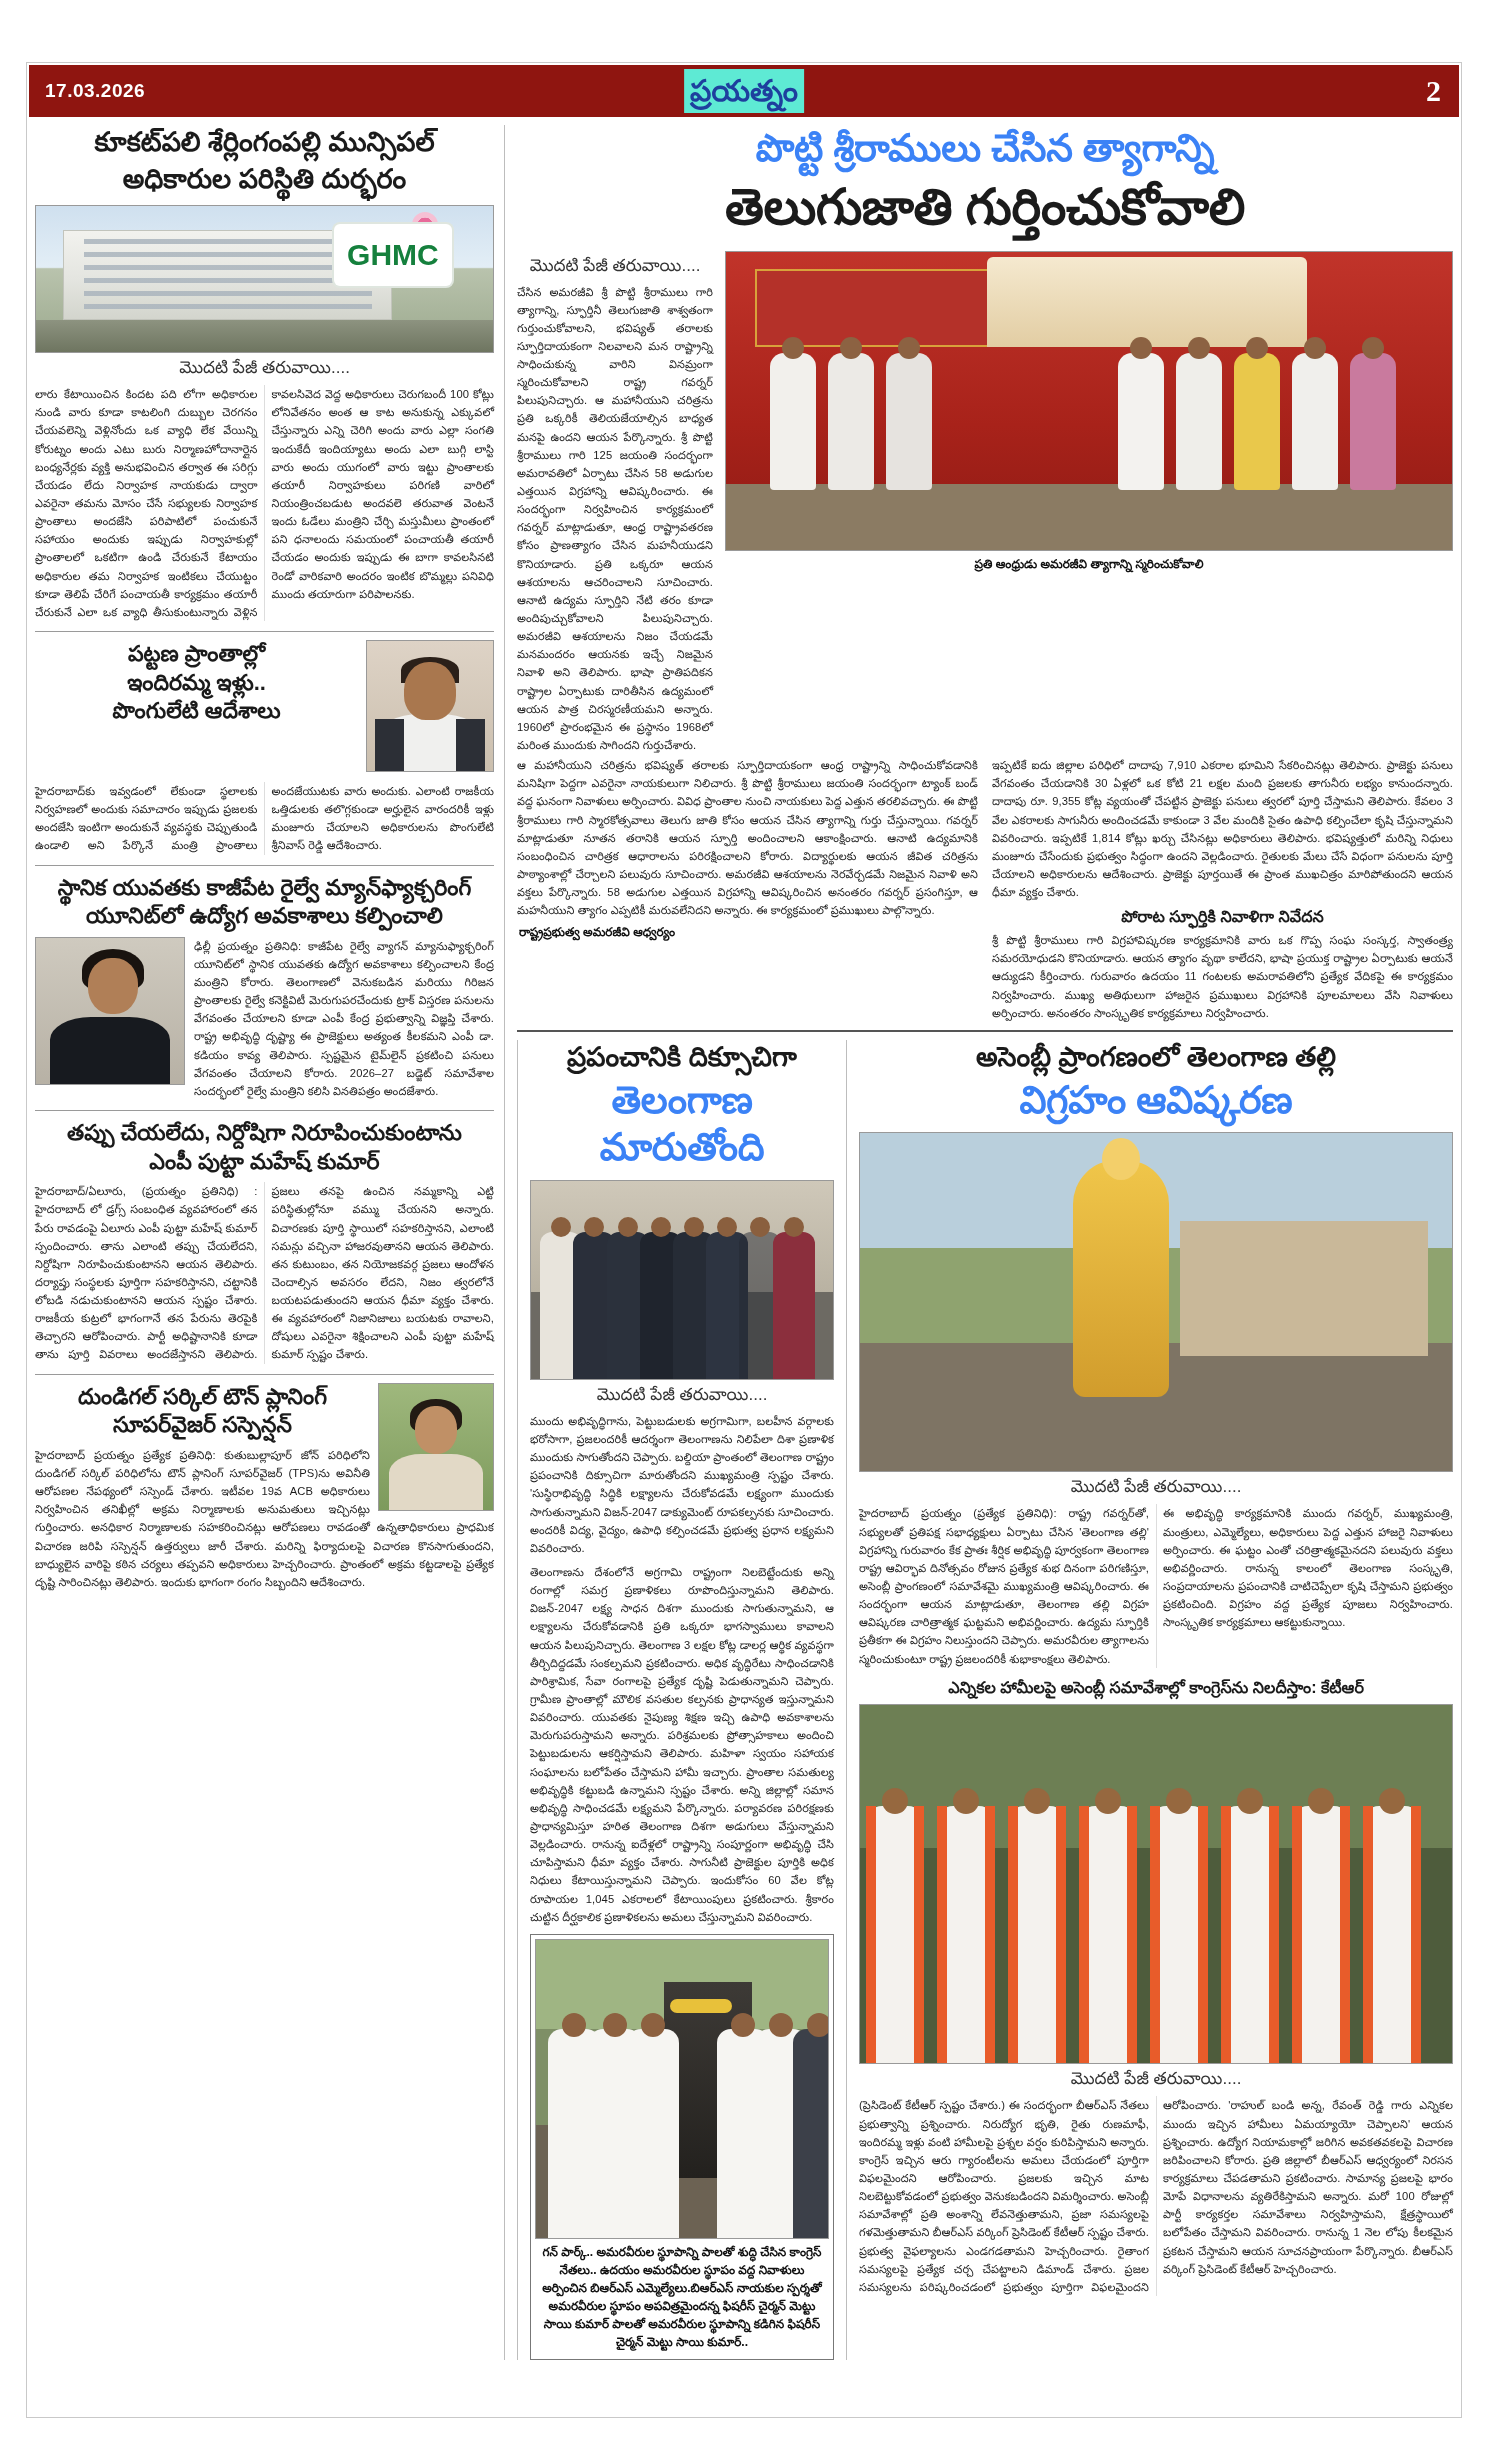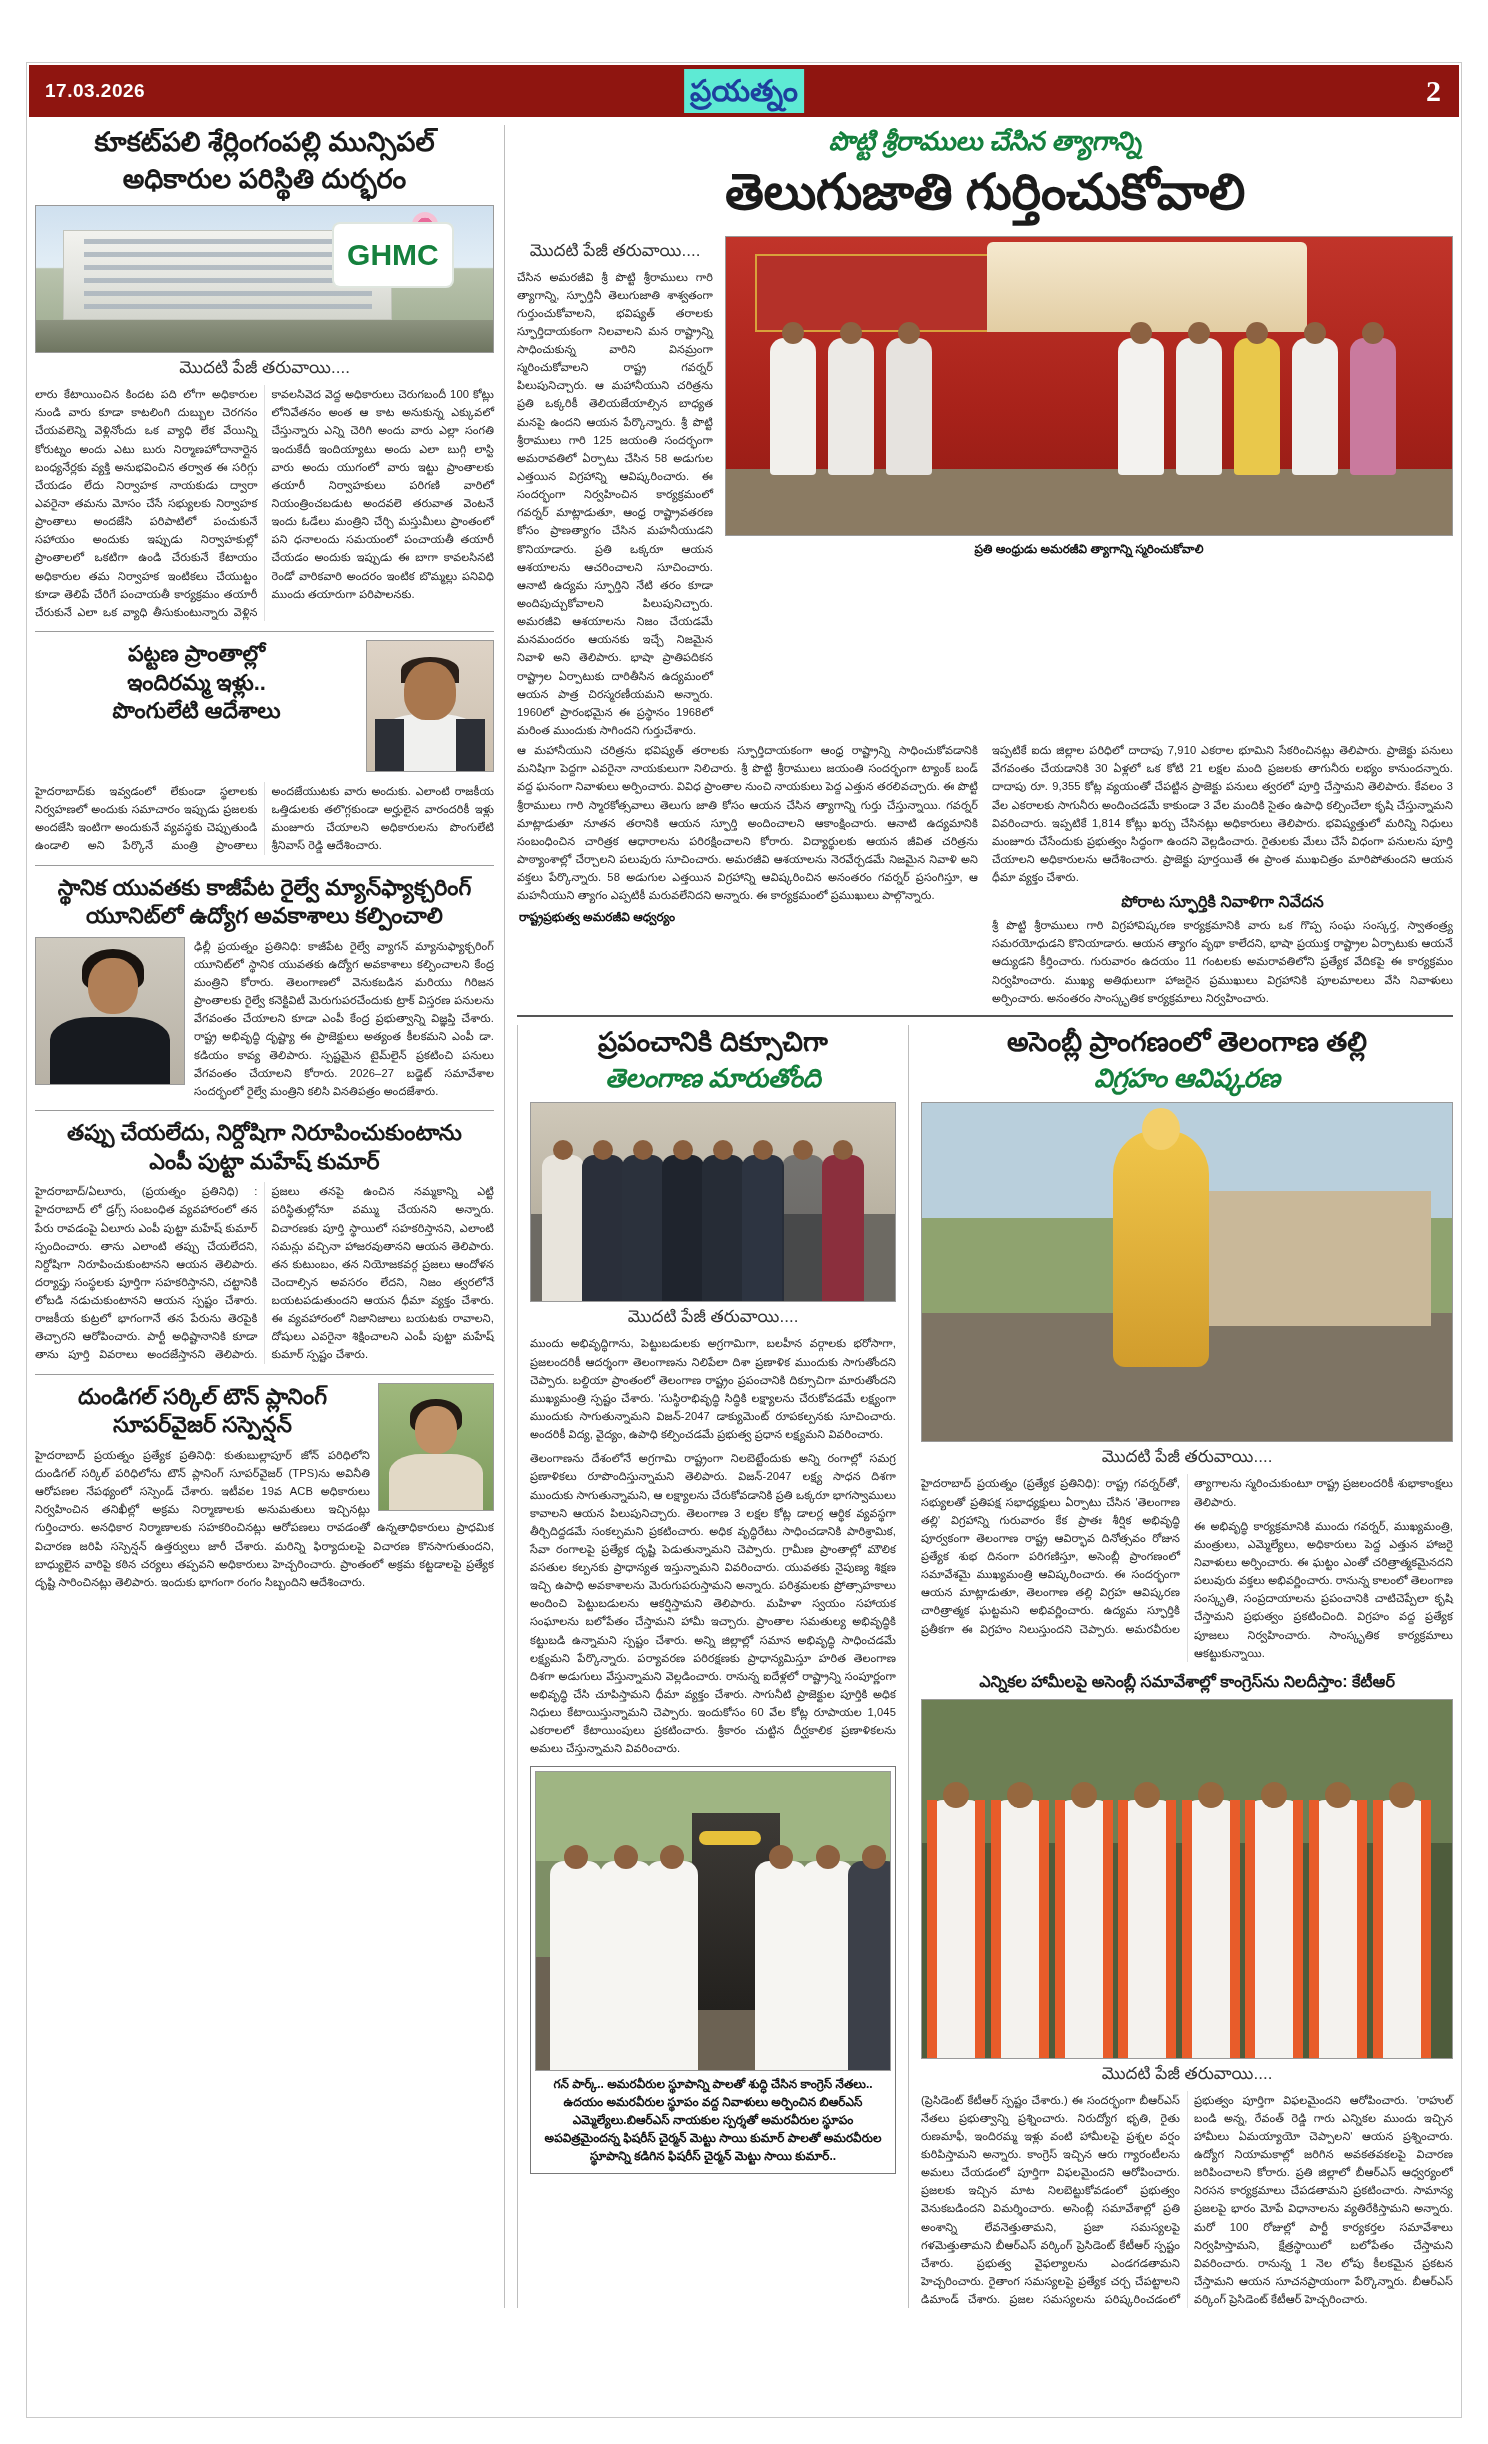--- a/index.html
+++ b/index.html
@@ -56,24 +56,23 @@
     font-size:30px;
     font-family:"Liberation Serif", serif;
   }
 
   
   .body-wrap { display:flex; padding:6px 8px 0 8px; }
   .col-left   { width:470px; padding-right:10px; border-right:1px solid #bdbdbd; }
   .col-main   { flex:1; padding-left:12px; }
 
   .hl-xl {
-    font-size:26px; font-weight:bold; text-align:center;
-    line-height:1.25; color:#15803d; letter-spacing:-0.3px;
+    font-size:38px; font-weight:bold; text-align:center;
+    line-height:1.25; color:#3b82f6; letter-spacing:-0.3px;
     font-family:"Liberation Sans", sans-serif;
-    font-style:italic;
   }
   .hl-xxl {
     font-size:50px; font-weight:bold; text-align:center;
     line-height:1.2; color:#1b1b1b; letter-spacing:-0.5px;
   }
   .hl-l {
     font-size:27px; font-weight:bold; text-align:center;
     line-height:1.3; color:#1b1b1b;
   }
   .hl-m {
@@ -186,21 +185,21 @@
 
   .rule { border-top:1px solid #9a9a9a; margin:10px 0 8px 0; }
 
   .two-col { column-count:2; column-gap:14px; column-rule:1px solid #ddd; }
 
   .main-top { display:flex; gap:12px; }
   .main-top .txtcol { width:196px; }
   .main-top .picbox { flex:1; }
 
   .lower { display:flex; gap:0; margin-top:8px; border-top:2px solid #555; padding-top:8px;}
-  .lower .mid { width:392px; padding:0 12px; border-right:1px solid #bdbdbd; border-left:1px solid #bdbdbd;}
+  .lower .mid { width:330px; padding:0 12px; border-right:1px solid #bdbdbd; border-left:1px solid #bdbdbd;}
   .lower .right { flex:1; padding-left:12px;}
   .boxed { border:1px solid #777; padding:4px; margin-top:8px; }
 </style>
 </head>
 <body>
 
 <div class="page">
 
   <div class="masthead">
     <div class="mast-date">17.03.2026</div>

